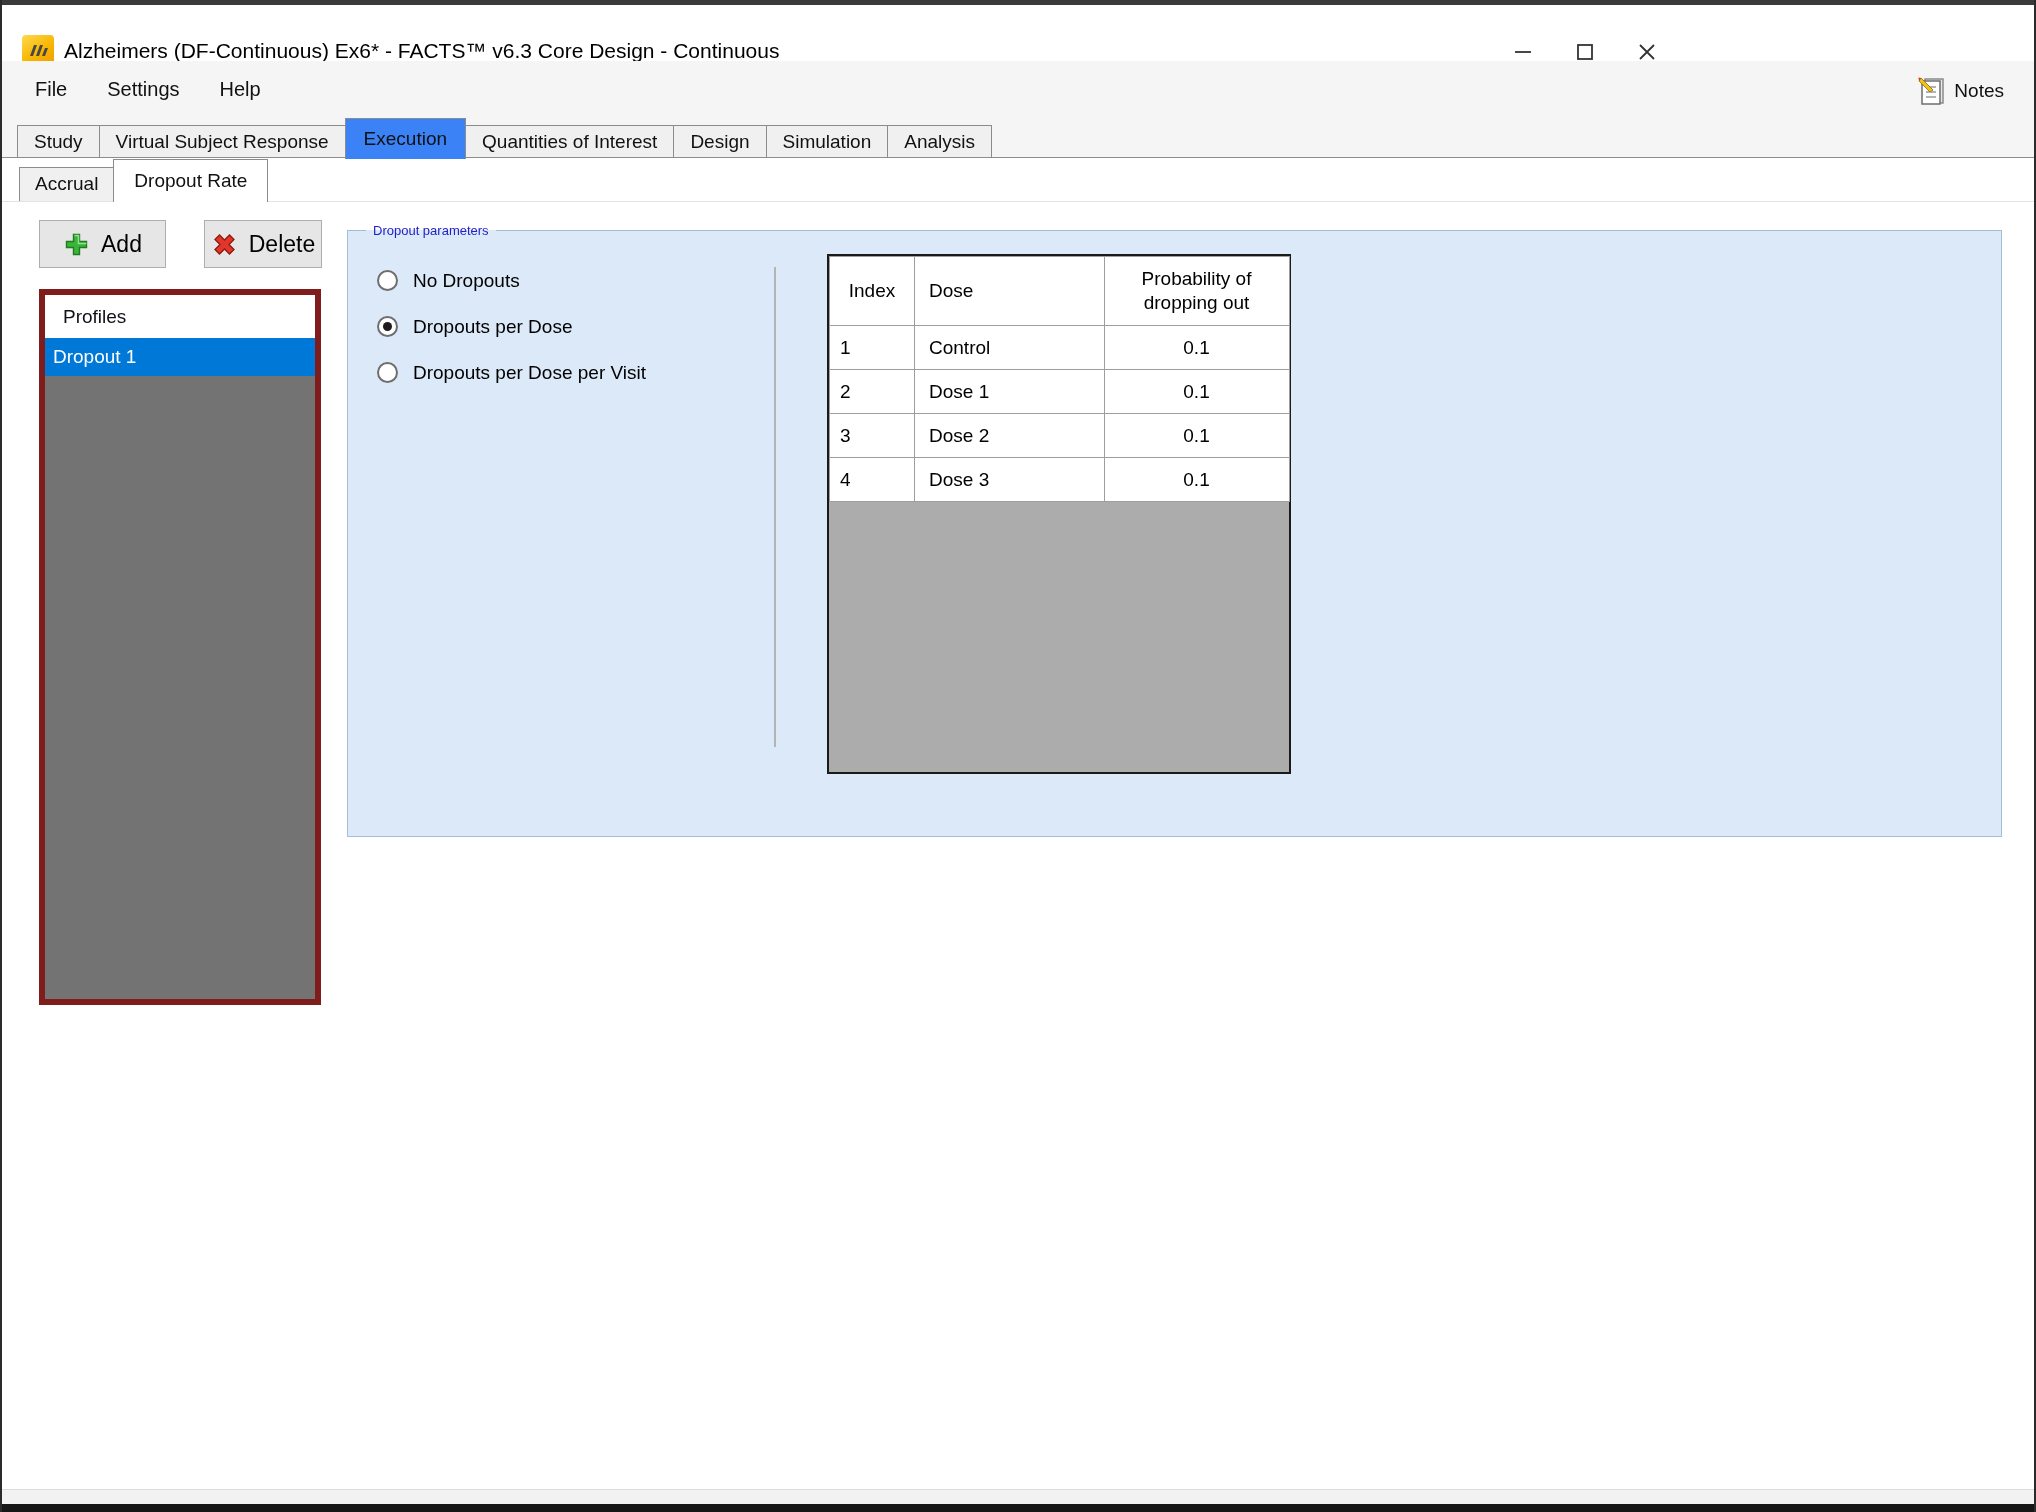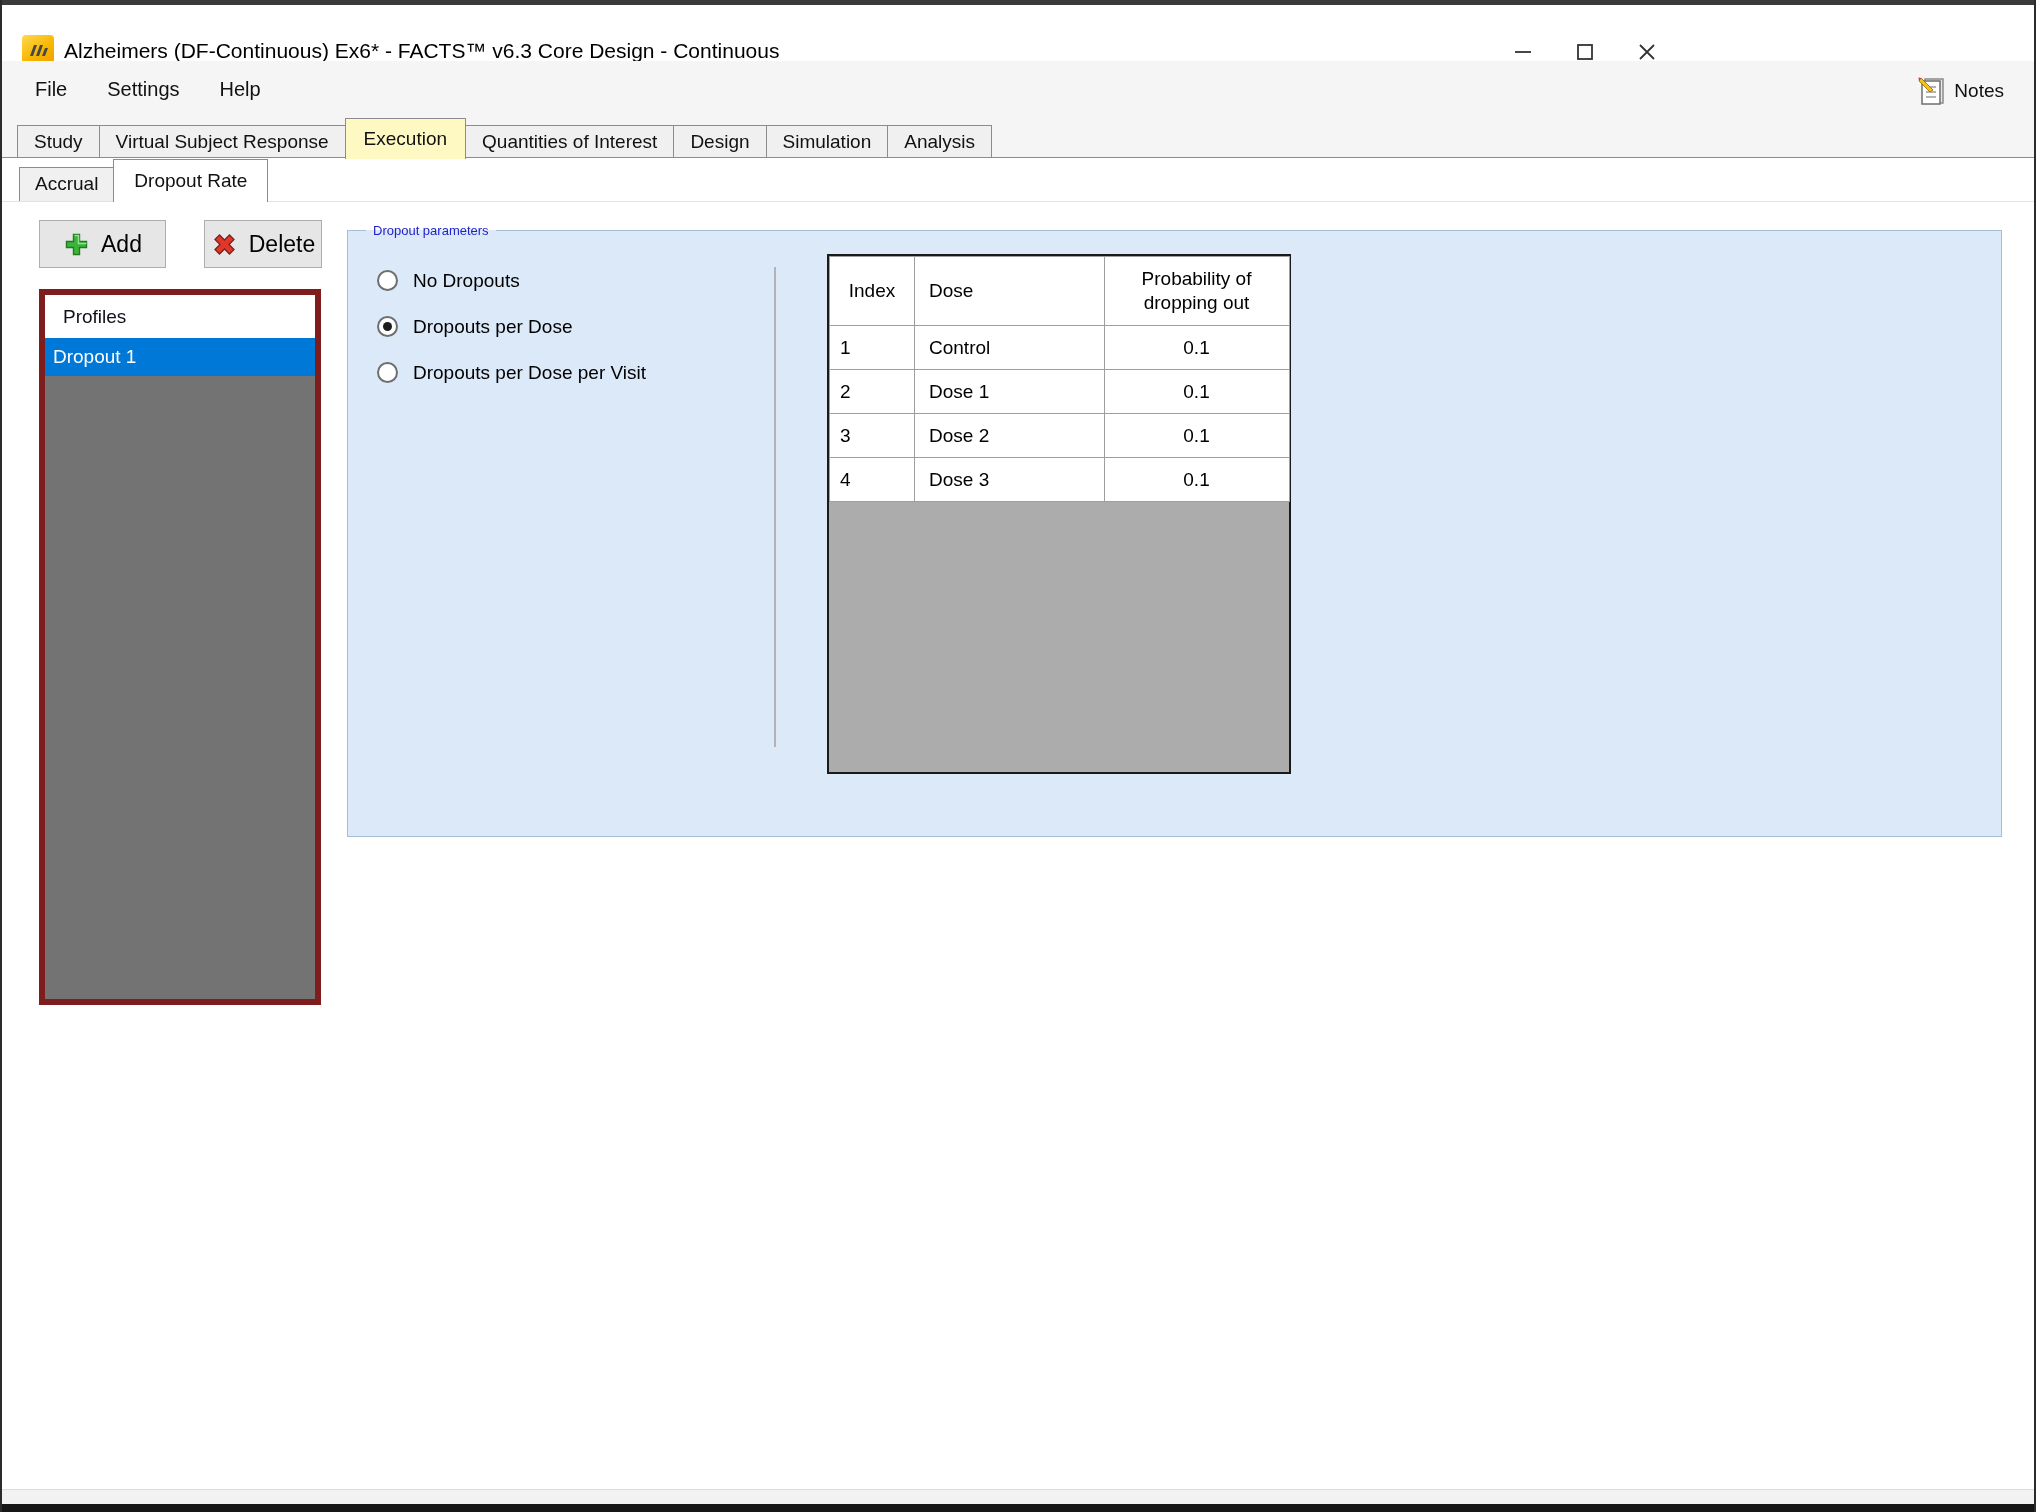--- a/index.html
+++ b/index.html
@@ -26,21 +26,21 @@
   .menu-items{position:absolute;left:13px;top:0;height:57px;display:flex;align-items:center;}
   .menu-item{padding:0 20px;font-size:20px;color:#111;height:57px;line-height:57px;}
   .notes-btn{position:absolute;right:24px;top:10px;height:40px;display:flex;align-items:center;gap:8px;font-size:19px;color:#111;padding:0 6px;}
 
   
   .tabstrip{position:absolute;left:2px;top:118px;width:2032px;height:40px;background:#f5f5f5;}
   .tabstrip::after{content:"";position:absolute;left:0;top:39px;width:100%;height:1px;background:#8c8c8c;z-index:3;}
   .tabs{position:absolute;left:15px;top:0;display:flex;}
   .tab{margin-top:7px;height:33px;line-height:31px;padding:0 16px;font-size:19px;color:#111;
     background:#f0f0f0;border:1px solid #8c8c8c;border-bottom:none;margin-right:-1px;z-index:1;position:relative;}
-  .tab.active{margin-top:0;height:41px;line-height:39px;background:#fef9c3;z-index:4;padding:0 18px;}
+  .tab.active{margin-top:0;height:41px;line-height:39px;background:#3b82f6;z-index:4;padding:0 18px;}
 
   
   .subtabstrip{position:absolute;left:2px;top:158px;width:2032px;height:44px;background:#ffffff;}
   .subtabstrip::after{content:"";position:absolute;left:0;top:43px;width:100%;height:1px;background:#e4e4e4;z-index:3;}
   .subtabs{position:absolute;left:17px;top:0;display:flex;}
   .subtab{margin-top:9px;height:34px;line-height:32px;padding:0 15px;font-size:19px;color:#111;
     background:#f0f0f0;border:1px solid #8c8c8c;border-bottom:none;margin-right:-1px;z-index:1;position:relative;}
   .subtab.active{margin-top:1px;height:43px;line-height:41px;background:#ffffff;z-index:4;padding:0 20px;}
 
   

